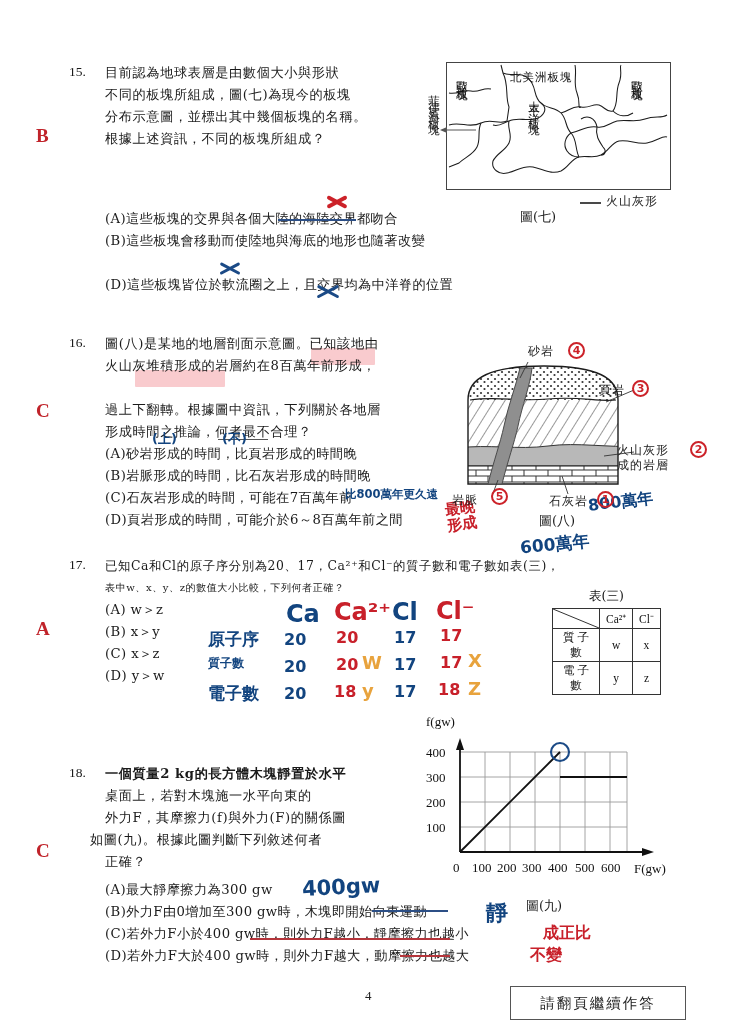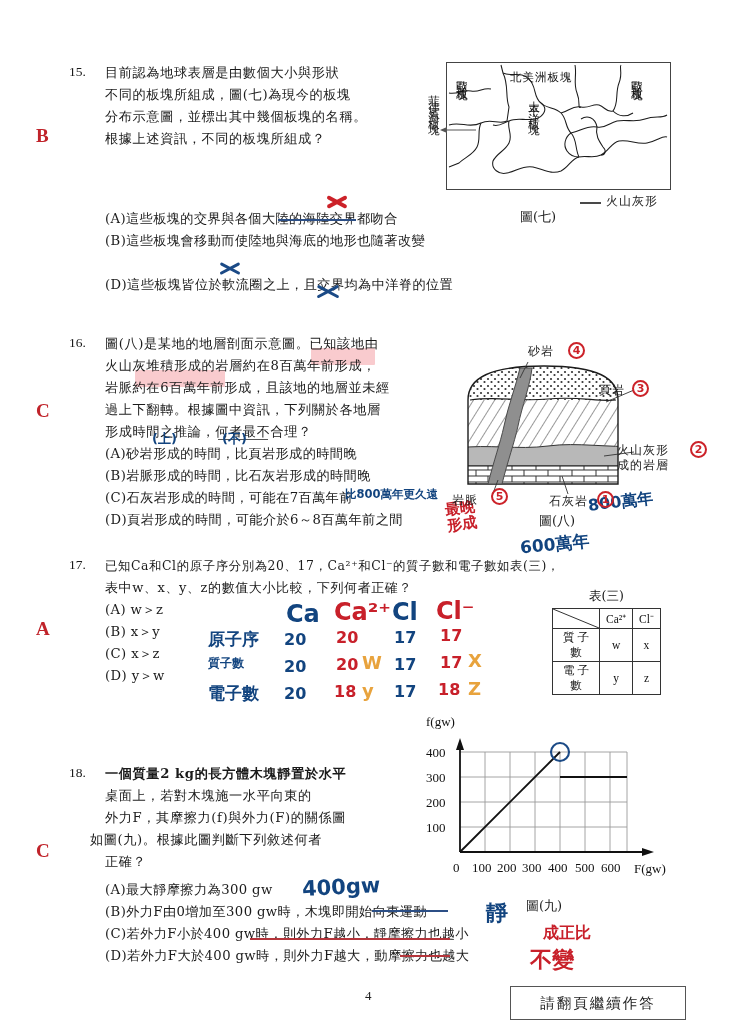--- a/index.html
+++ b/index.html
@@ -242,21 +242,20 @@
       <span class="a"></span>
       <span class="b"></span>
     </div>
 
   <div class="qnum" style="left:69px;top:335px;">16.</div>
 
   <div class="hl-pink" style="left:311px;top:348px;width:64px;height:17px;"></div>
   <div class="hl-pink" style="left:135px;top:370px;width:90px;height:17px;"></div>
   <div class="qtext" style="left:105px;top:333px;text-align:center;">圖(八)是某地的地層剖面示意圖。已知該地由</div>
   <div class="qtext" style="left:105px;top:355px;">火山灰堆積形成的岩層約在8百萬年前形成，</div>
-  <div class="qtext" style="left:105px;top:377px;">岩脈約在6百萬年前形成，且該地的地層並未經</div>
   <div class="qtext" style="left:105px;top:399px;">過上下翻轉。根據圖中資訊，下列關於各地層</div>
   <div class="qtext" style="left:105px;top:421px;">形成時間之推論，何者最不合理？</div>
   <div class="underline-grey" style="left:218px;top:439px;width:50px;"></div>
 
   <div class="opt" style="left:105px;top:443px;">(A)砂岩形成的時間，比頁岩形成的時間晚</div>
   <div class="opt" style="left:105px;top:465px;">(B)岩脈形成的時間，比石灰岩形成的時間晚</div>
   <div class="opt" style="left:105px;top:487px;">(C)石灰岩形成的時間，可能在7百萬年前</div>
   <div class="opt" style="left:105px;top:509px;">(D)頁岩形成的時間，可能介於6～8百萬年前之間</div>
 
   <div class="hand blue" style="left:152px;top:430px;font-size:13px;">(上)</div>
@@ -322,21 +321,21 @@
   <div class="small-label" style="left:549px;top:493px;font-size:12px;letter-spacing:1px;">石灰岩</div>
   <div class="circnum" style="left:597px;top:491px;">1</div>
 
   <div class="small-label" style="left:452px;top:492px;font-size:12px;letter-spacing:1px;">岩脈</div>
   <div class="circnum" style="left:491px;top:488px;">5</div>
 
   <div class="fig-cap" style="left:539px;top:512px;">圖(八)</div>
 
   <div class="qnum" style="left:69px;top:557px;">17.</div>
   <div class="qtext" style="left:105px;top:555px;font-size:12.4px;">已知Ca和Cl的原子序分別為20、17，Ca²⁺和Cl⁻的質子數和電子數如表(三)，</div>
-  <div class="qtext" style="left:105px;top:577px;font-size:13px;">表中w、x、y、z的數值大小比較，下列何者正確？</div>
+  <div class="qtext" style="left:105px;top:577px;font-size:10px;">表中w、x、y、z的數值大小比較，下列何者正確？</div>
 
   <div class="opt" style="left:105px;top:599px;">(A) w＞z</div>
   <div class="opt" style="left:105px;top:621px;">(B) x＞y</div>
   <div class="opt" style="left:105px;top:643px;">(C) x＞z</div>
   <div class="opt" style="left:105px;top:665px;">(D) y＞w</div>
 
   <div class="tbl-cap">表(三)</div>
   <div id="tbl3">
     <table>
       <tbody>
@@ -402,21 +401,21 @@
   <div class="opt" style="left:105px;top:901px;">(B)外力F由0增加至300 gw時，木塊即開始向東運動</div>
   <div class="opt" style="left:105px;top:923px;">(C)若外力F小於400 gw時，則外力F越小，靜摩擦力也越小</div>
   <div class="opt" style="left:105px;top:945px;">(D)若外力F大於400 gw時，則外力F越大，動摩擦力也越大</div>
 
   <div class="hand blue" style="left:302px;top:875px;font-size:21px;transform:rotate(-3deg);">400gw</div>
   <div class="strike" style="left:372px;top:910px;width:76px;"></div>
   <div class="hand blue" style="left:486px;top:898px;font-size:22px;">靜</div>
   <div class="underline-red" style="left:250px;top:938px;width:200px;"></div>
   <div class="hand red" style="left:543px;top:923px;font-size:16px;">成正比</div>
   <div class="strike red" style="left:400px;top:955px;width:50px;"></div>
-  <div class="hand red" style="left:530px;top:945px;font-size:22px;">不變</div>
+  <div class="hand red" style="left:530px;top:945px;font-size:16px;">不變</div>
 
   <div style="position:absolute;left:420px;top:712px;">
     <svg width="270" height="170" viewBox="0 0 270 170">
 
       <text x="6" y="14" font-family="Liberation Serif, serif" font-size="13" fill="#111">f(gw)</text>
 
       <g stroke="#9a9a9a" stroke-width="0.9">
 
         <line x1="40" y1="115" x2="207" y2="115"></line>
         <line x1="40" y1="90" x2="207" y2="90"></line>

